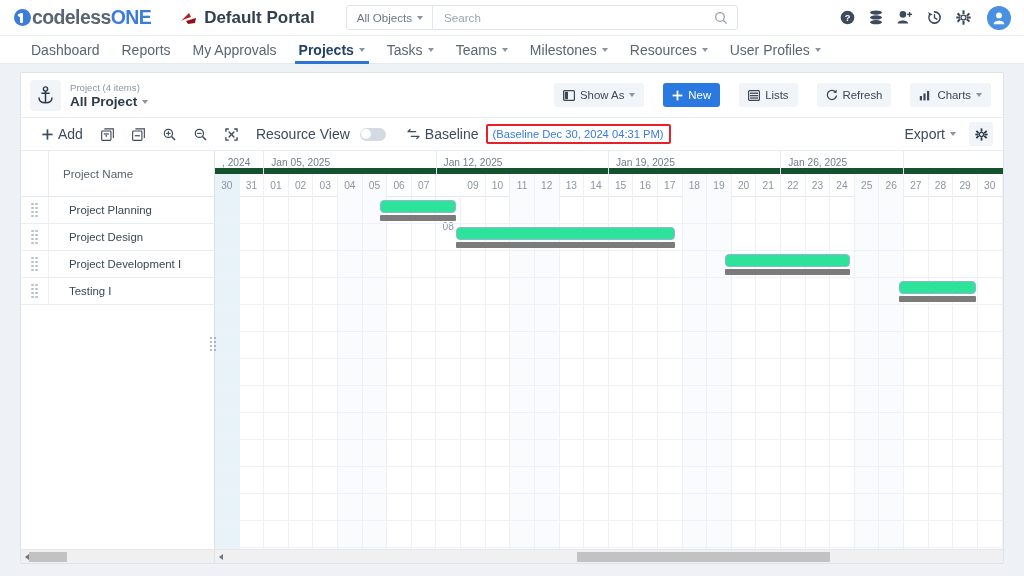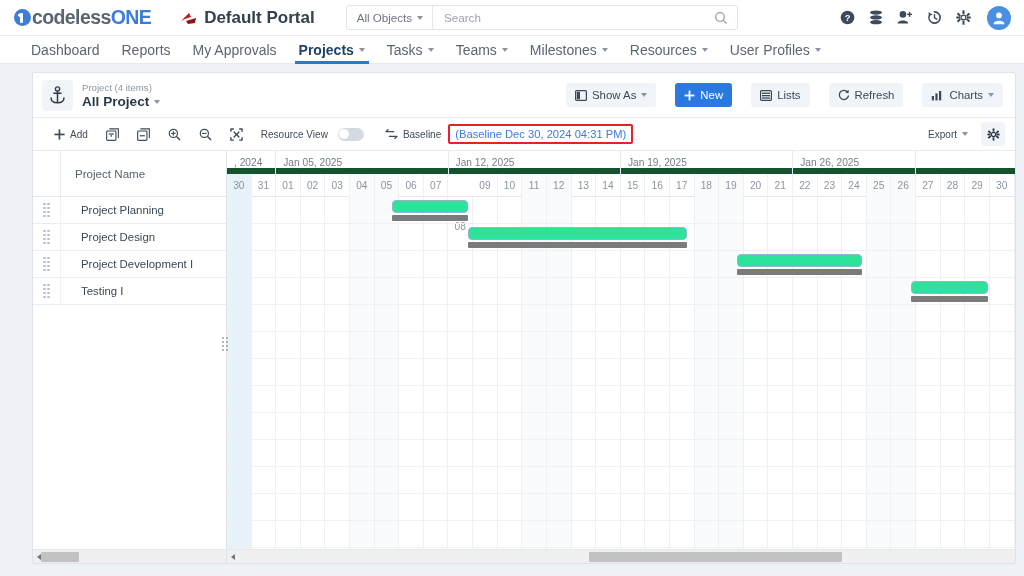--- a/index.html
+++ b/index.html
@@ -84,21 +84,21 @@
   }
   .caret {
     width: 0; height: 0; border-left: 3.4px solid transparent;
     border-right: 3.4px solid transparent; border-top: 4px solid #8a94a2;
     display: inline-block;
   }
 
   
   .pagebody {
     position: absolute; left: 0; top: 64px; width: 1024px; height: 512px;
-    background: #eef1f5; padding: 8px 20px 12px 32px;
+    background: #eef1f5; padding: 8px 20px 12px 20px;
   }
   .card {
     width: 984px; height: 492px; background: #fff;
     border: 1px solid #dde3ea; border-radius: 2px; position: relative;
     overflow: hidden;
   }
 
   
   .cardhdr {
     height: 45px; display: flex; align-items: center;
@@ -123,21 +123,21 @@
   }
   .btn.primary { background: #2979e0; color: #fff; font-weight: 400; }
 
   
   .toolbar {
     height: 33px; display: flex; align-items: center;
     padding: 0 10px 0 12px; border-bottom: 1px solid #e7ecf1;
     background: #fff;
   }
   .tb-item {
-    display: flex; align-items: center; gap: 5px; font-size: 10px;
+    display: flex; align-items: center; gap: 5px; font-size: 14px;
     color: #3e4b5b; cursor: pointer; padding: 0 9px; height: 24px;
     white-space: nowrap;
   }
   .tb-icon-only { padding: 0 9px; }
   .toggle {
     width: 26px; height: 13px; border-radius: 7px; background: #d4dae1;
     position: relative; cursor: pointer; margin: 0 3px;
   }
   .toggle::after {
     content: ""; position: absolute; left: 1.5px; top: 1.5px;

